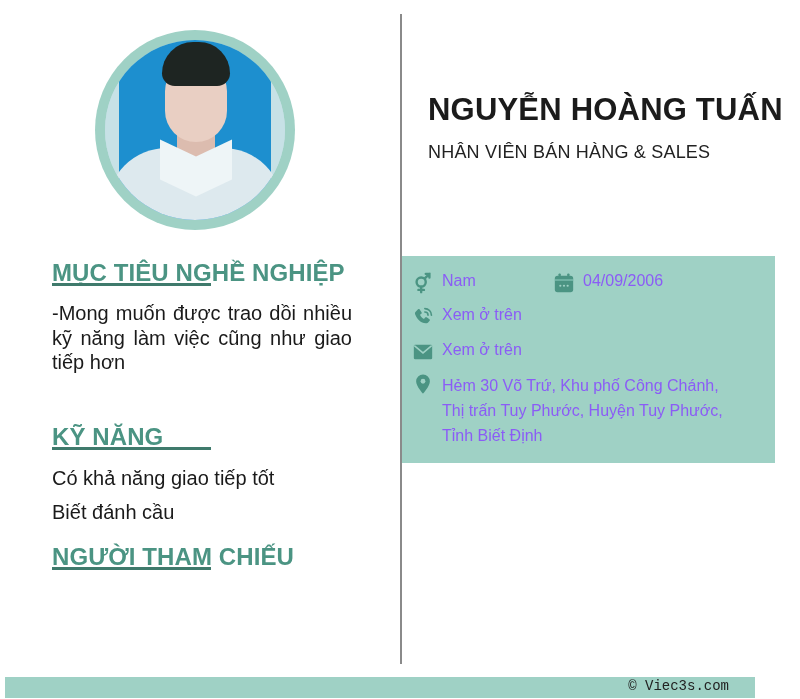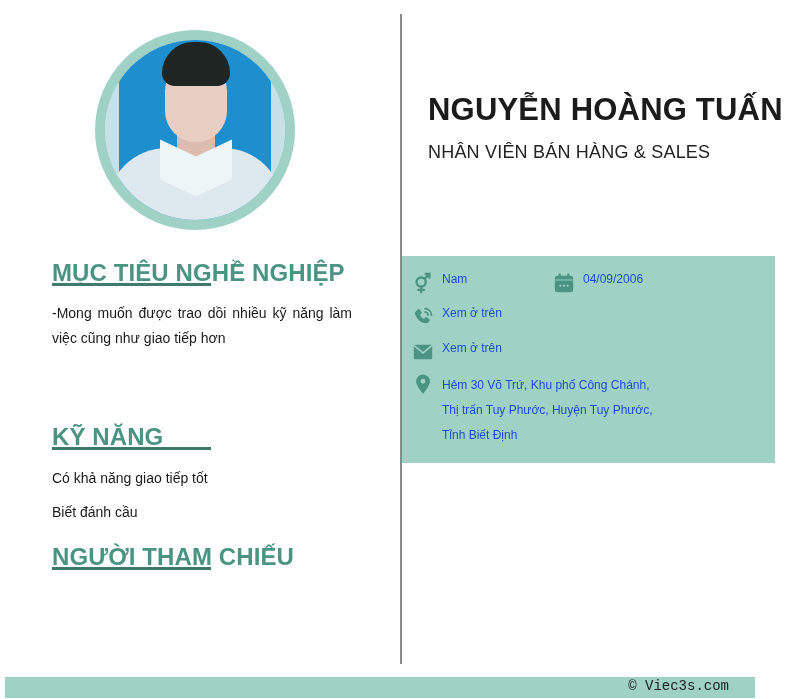--- a/index.html
+++ b/index.html
@@ -24,29 +24,29 @@
   .photo-hair { position: absolute; left: 57px; top: 2px; width: 68px; height: 44px; border-radius: 34px 34px 14px 14px; background: #1e2522; }
   .photo-face { position: absolute; left: 60px; top: 22px; width: 62px; height: 80px; border-radius: 30px 30px 32px 32px; background: #e9cfc3; }
   .photo-neck { position: absolute; left: 72px; top: 88px; width: 38px; height: 30px; background: #dcbcaf; }
   .photo-shirt { position: absolute; left: 2px; top: 108px; width: 176px; height: 90px; border-radius: 60px 60px 0 0; background: #dde9ee; }
   .photo-collar-l { position: absolute; left: 55px; top: 108px; width: 36px; height: 40px; background: #eef5f7; transform: skewY(25deg); }
   .photo-collar-r { position: absolute; left: 91px; top: 108px; width: 36px; height: 40px; background: #eef5f7; transform: skewY(-25deg); }
   .sec-title {
     position: absolute; left: 52px; font-weight: bold; font-size: 24px; color: #4b9483; letter-spacing: 0.1px;
   }
   .sec-bar { position: absolute; left: 52px; width: 159px; height: 3px; background: #3f7a6c; }
-  .body-text { position: absolute; left: 52px; font-size: 14px; color: #1a1a1a; line-height: 24.5px; }
+  .body-text { position: absolute; left: 52px; font-size: 20px; color: #1a1a1a; line-height: 24.5px; }
   .objective { width: 300px; text-align: justify; }
 
   
   .name { position: absolute; left: 428px; top: 92px; font-size: 31px; font-weight: bold; color: #1b1b1b; letter-spacing: 0.2px; }
   .job { position: absolute; left: 428px; top: 142px; font-size: 18px; color: #222; letter-spacing: 0.2px; }
 
   .info-box { position: absolute; left: 402px; top: 256px; width: 373px; height: 207px; background: #9fd1c5; }
-  .info-row { position: absolute; font-size: 12px; color: #1d4ed8; display: flex; align-items: flex-start; }
+  .info-row { position: absolute; font-size: 16px; color: #8b5cf6; display: flex; align-items: flex-start; }
   .ico { width: 22px; height: 22px; display: inline-block; margin-right: 8px; flex: 0 0 auto; }
   .ico svg { width: 22px; height: 22px; display: block; }
   .addr { line-height: 25px; }
 
   .footer { position: absolute; left: 5px; top: 677px; width: 750px; height: 21px; background: #9fd1c5; }
   .footer-text {
     position: absolute; right: 26px; top: 1px; font-family: "Liberation Mono", "DejaVu Sans Mono", monospace;
     font-size: 14px; color: #222;
   }
 </style>

